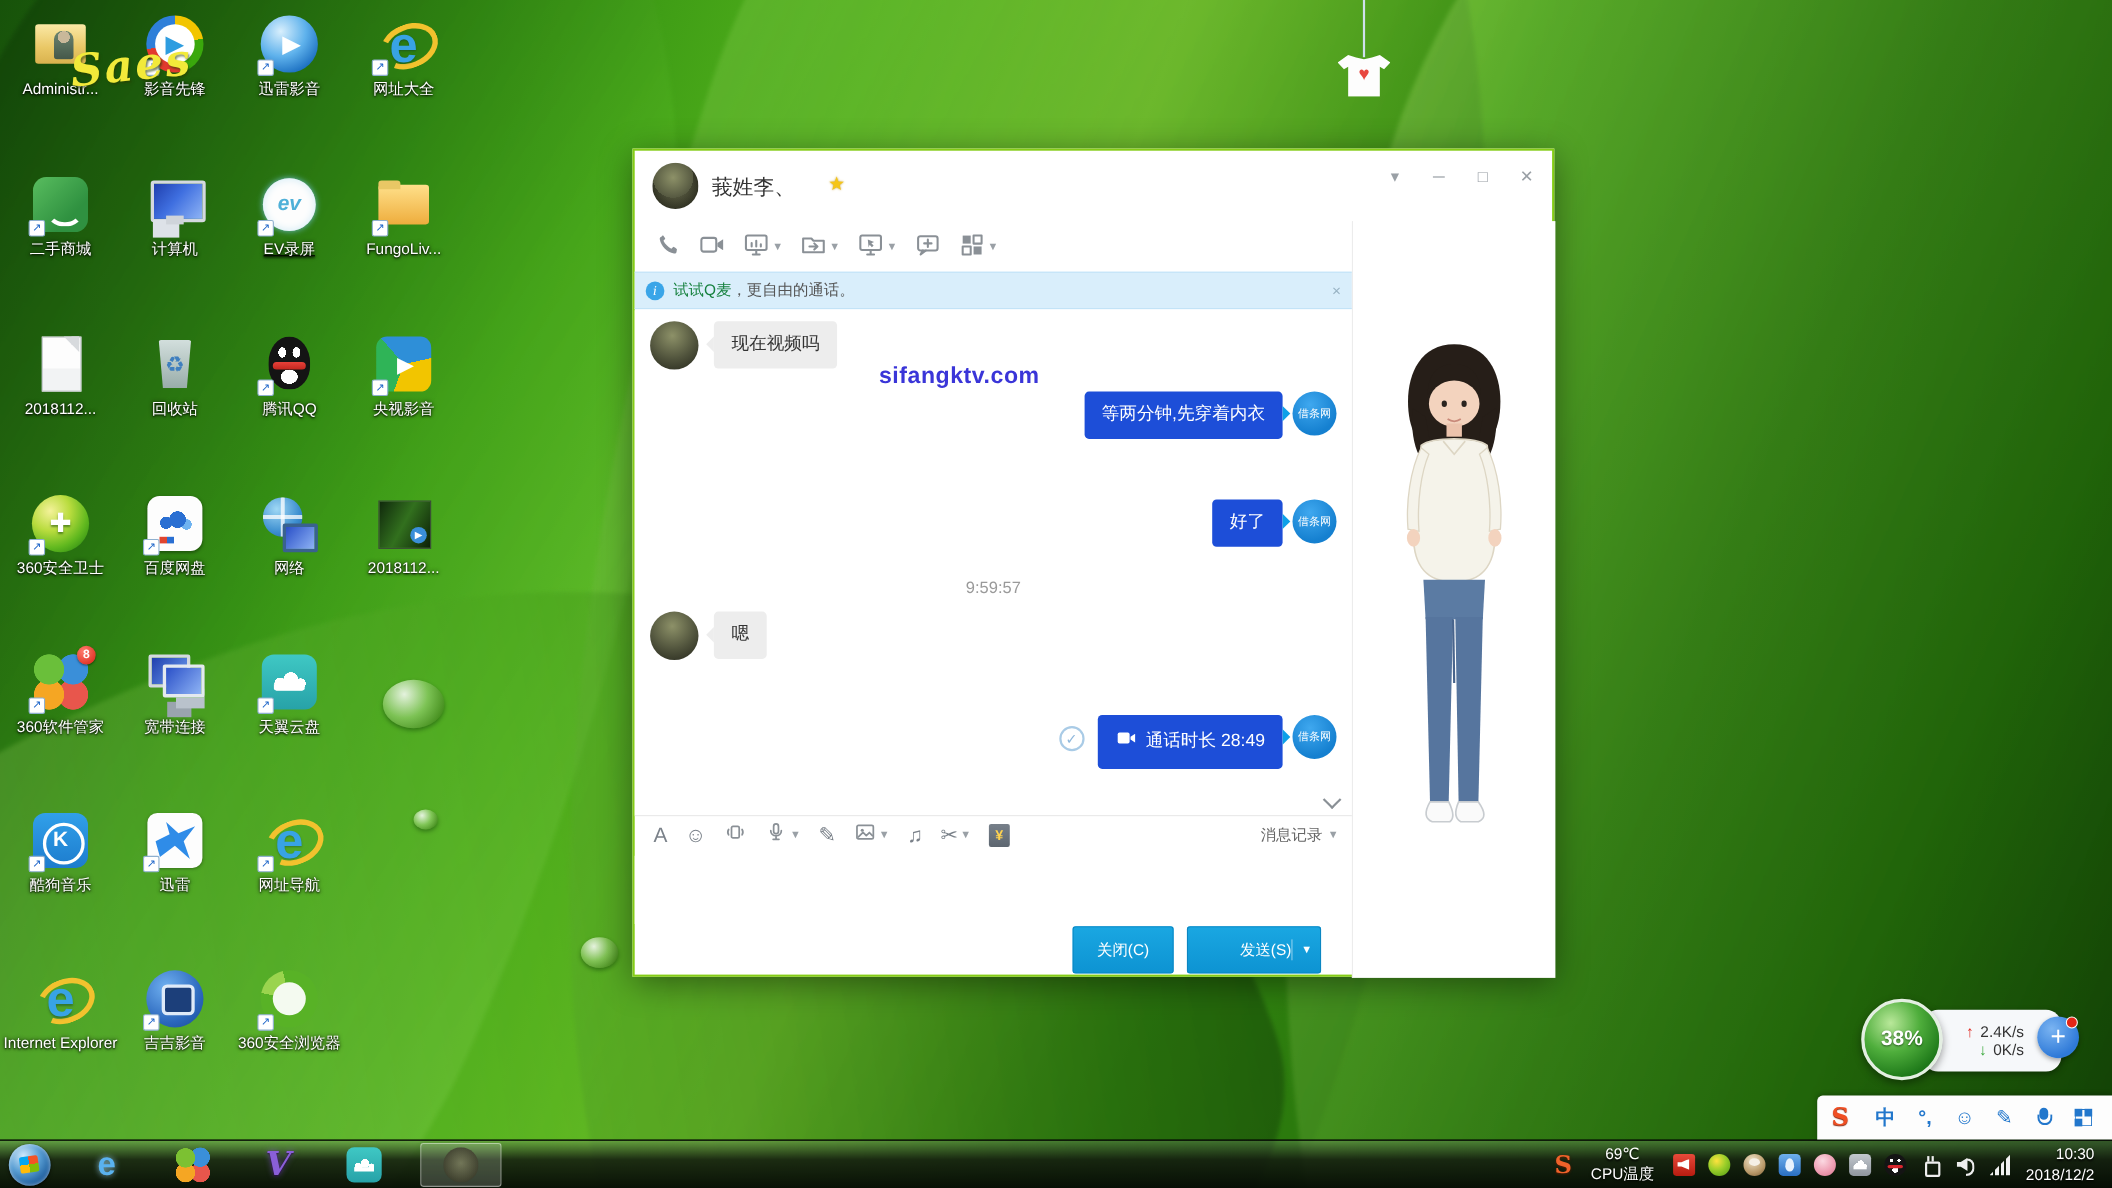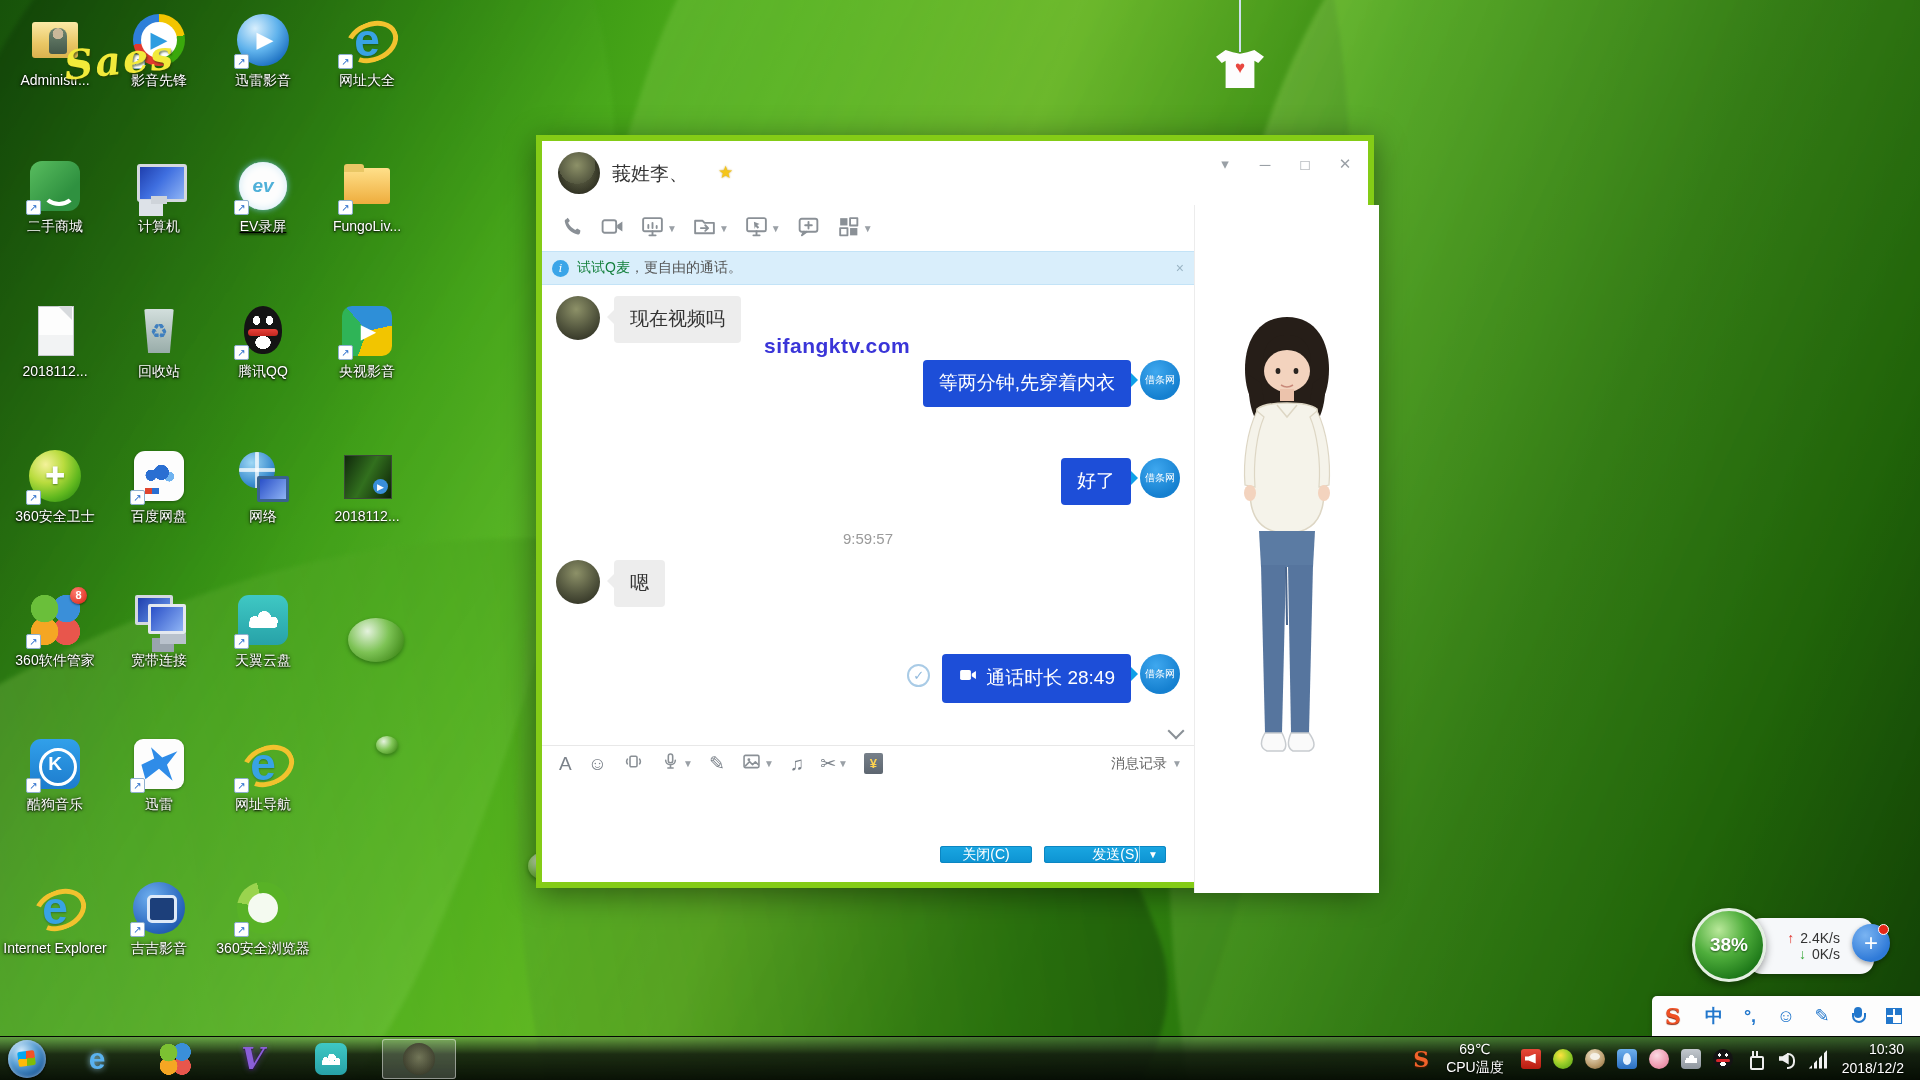--- a/index.html
+++ b/index.html
@@ -147,22 +147,22 @@
  text-shadow:1px 2px 2px rgba(40,60,0,.6);z-index:5;pointer-events:none}
 
 
 #tshirt-widget{position:absolute;left:1208px;top:0;width:64px;height:100px;z-index:3}
 #tshirt-widget .string{position:absolute;left:31px;top:0;width:2px;height:52px;background:#cfe0ee}
 #tshirt-widget .shirt{position:absolute;left:8px;top:50px;width:48px;height:38px;background:#fdfdfd;border-radius:4px;
  clip-path:polygon(20% 0,35% 6%,50% 10%,65% 6%,80% 0,100% 18%,88% 34%,80% 28%,80% 100%,20% 100%,20% 28%,12% 34%,0 18%)}
 #tshirt-widget .heart{position:absolute;left:0;top:58px;width:64px;text-align:center;color:#e8473f;font-size:17px}
 
 
-#qq-window{position:absolute;left:536px;top:135px;width:838px;height:753px;background:#fff;
- border:6px solid #84cc16;box-shadow:0 6px 30px rgba(0,0,0,.45);font-size:14px;color:#333}
+#qq-window{position:absolute;left:575px;top:135px;width:838px;height:753px;background:#fff;
+ border:2px solid #84cc16;box-shadow:0 6px 30px rgba(0,0,0,.45);font-size:14px;color:#333}
 .titlebar{position:relative;height:64px}
 .title-avatar{position:absolute;left:16px;top:11px;width:42px;height:42px;border-radius:50%;
  background:radial-gradient(circle at 45% 32%,#8d9168,#565941 50%,#20211703 0),
   radial-gradient(circle at 50% 50%,#6c6f50,#26271b 85%)}
 .title-name{position:absolute;left:70px;top:20px;font-size:19px;color:#333}
 .title-star{position:absolute;left:176px;top:21px;font-size:17px;color:#f5c518;text-shadow:0 0 2px #b98a00}
 .win-controls{position:absolute;right:10px;top:12px;display:flex;gap:14px}
 .win-btn{width:26px;height:22px;display:flex;align-items:center;justify-content:center;color:#9aa0a6;
  font-size:15px;cursor:default}
 .chat-toolbar{position:absolute;left:0;top:64px;width:652px;height:46px;display:flex;align-items:center;
@@ -178,21 +178,21 @@
 .notice-text{color:#555}
 .notice-close{margin-left:auto;color:#9ab4c4;font-size:14px;cursor:pointer}
 
 .chat-area{position:absolute;left:0;top:145px;width:652px;height:459px;background:#fff}
 .msg-row{position:absolute;display:flex;align-items:flex-start}
 .avatar-in{width:44px;height:44px;border-radius:50%;flex:0 0 44px;
  background:radial-gradient(circle at 46% 30%,#8d9168,#50533c 55%,#23241a)}
 .avatar-out{width:40px;height:40px;border-radius:50%;flex:0 0 40px;margin-left:9px;
  background:radial-gradient(circle at 40% 30%,#3fa8ef,#1580d0 70%);display:flex;align-items:center;
  justify-content:center;color:#fff;font-size:10px;letter-spacing:0}
-.bubble{position:relative;max-width:360px;padding:11px 16px;border-radius:4px;font-size:19px;line-height:1.3}
+.bubble{position:relative;max-width:360px;padding:11px 16px;border-radius:4px;font-size:16px;line-height:1.3}
 .bub-in{background:#ededed;color:#333;margin-left:14px}
 .bub-in::before{content:"";position:absolute;left:-7px;top:14px;border:7px solid transparent;
  border-right-color:#ededed;border-left:0}
 .bub-out{background:#1d4ed8;color:#fff}
 .bub-out::after{content:"";position:absolute;right:-7px;top:13px;border:7px solid transparent;
  border-left-color:#0da0e8;border-right:0}
 .timestamp{position:absolute;width:100%;text-align:center;color:#9a9a9a;font-size:15px}
 .watermark{position:absolute;left:222px;top:48px;font-size:21px;color:#3a35d8;font-weight:bold;letter-spacing:.5px}
 .call-check{width:23px;height:23px;border-radius:50%;border:2px solid #a9cbe6;color:#8fb8dc;font-size:13px;
  display:flex;align-items:center;justify-content:center;margin:10px 12px 0 0}
@@ -206,21 +206,21 @@
  display:flex;align-items:center;padding:0 12px;gap:6px}
 .iti{display:flex;align-items:center;height:28px;padding:0 5px;color:#7b828a;font-size:19px}
 .iti svg{width:21px;height:21px}
 .iti .tglyph{line-height:1}
 .red-packet{width:19px;height:21px;border-radius:2px;background:linear-gradient(#77808a,#5d6670);
  color:#ffd34f;font-size:13px;display:flex;align-items:center;justify-content:center;font-weight:bold}
 .history{margin-left:auto;color:#666;font-size:14px;display:flex;align-items:center;gap:3px;cursor:pointer}
 .input-area{position:absolute;left:0;top:641px;width:652px;height:62px;background:#fff}
 .footer-btns{position:absolute;left:0;top:705px;width:652px;display:flex;justify-content:flex-end;
  gap:12px;padding-right:28px}
-.btn{height:17px;border-radius:3px;background:linear-gradient(#1aa7e2,#0d93d2);color:#fff;font-size:14px;
+.btn{height:43px;border-radius:3px;background:linear-gradient(#1aa7e2,#0d93d2);color:#fff;font-size:14px;
  display:flex;align-items:center;justify-content:center;cursor:pointer;box-shadow:inset 0 0 0 1px #0b86c2}
 .btn-close{width:92px}
 .btn-send{width:122px;padding:0}
 .btn-send .send-label{flex:1;text-align:right}
 .btn-send .send-split{width:1px;height:19px;background:rgba(255,255,255,.5)}
 .btn-send .send-caret{width:26px;text-align:center;font-size:10px}
 
 .right-panel{position:absolute;left:652px;top:64px;width:185px;height:688px;background:#fff;
  border-left:1px solid #ececec;overflow:hidden}
 .right-panel svg{position:absolute;left:14px;top:100px}

